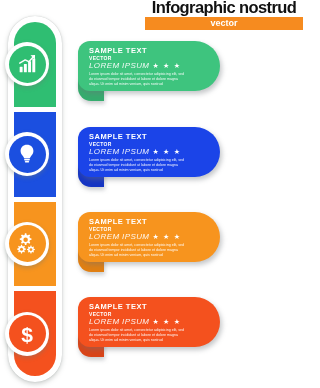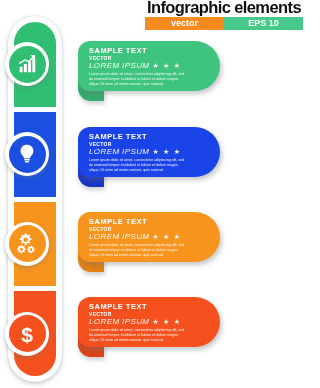--- a/index.html
+++ b/index.html
@@ -189,24 +189,23 @@
   
   .bubble.b1 { top: 41px; }
   .bubble.b2 { top: 127px; }
   .bubble.b3 { top: 212px; }
   .bubble.b4 { top: 297px; }
 </style>
 </head>
 <body>
 
 <div class="header">
-  <div class="header-title">Infographic elements</div>
+  <div class="header-title">Infographic nostrud</div>
   <div class="badges">
     <div class="badge badge-vector">vector</div>
-    <div class="badge badge-eps">EPS 10</div>
   </div>
 </div>
 
 <div class="rail">
   <div class="rail-inner">
 
     <div class="rail-seg first" style="background:#2FBE72">
       <div class="icon-badge">
         <div class="icon-circle" style="background:#2FBE72">
           <svg width="22" height="22" viewBox="0 0 24 24" aria-hidden="true">

